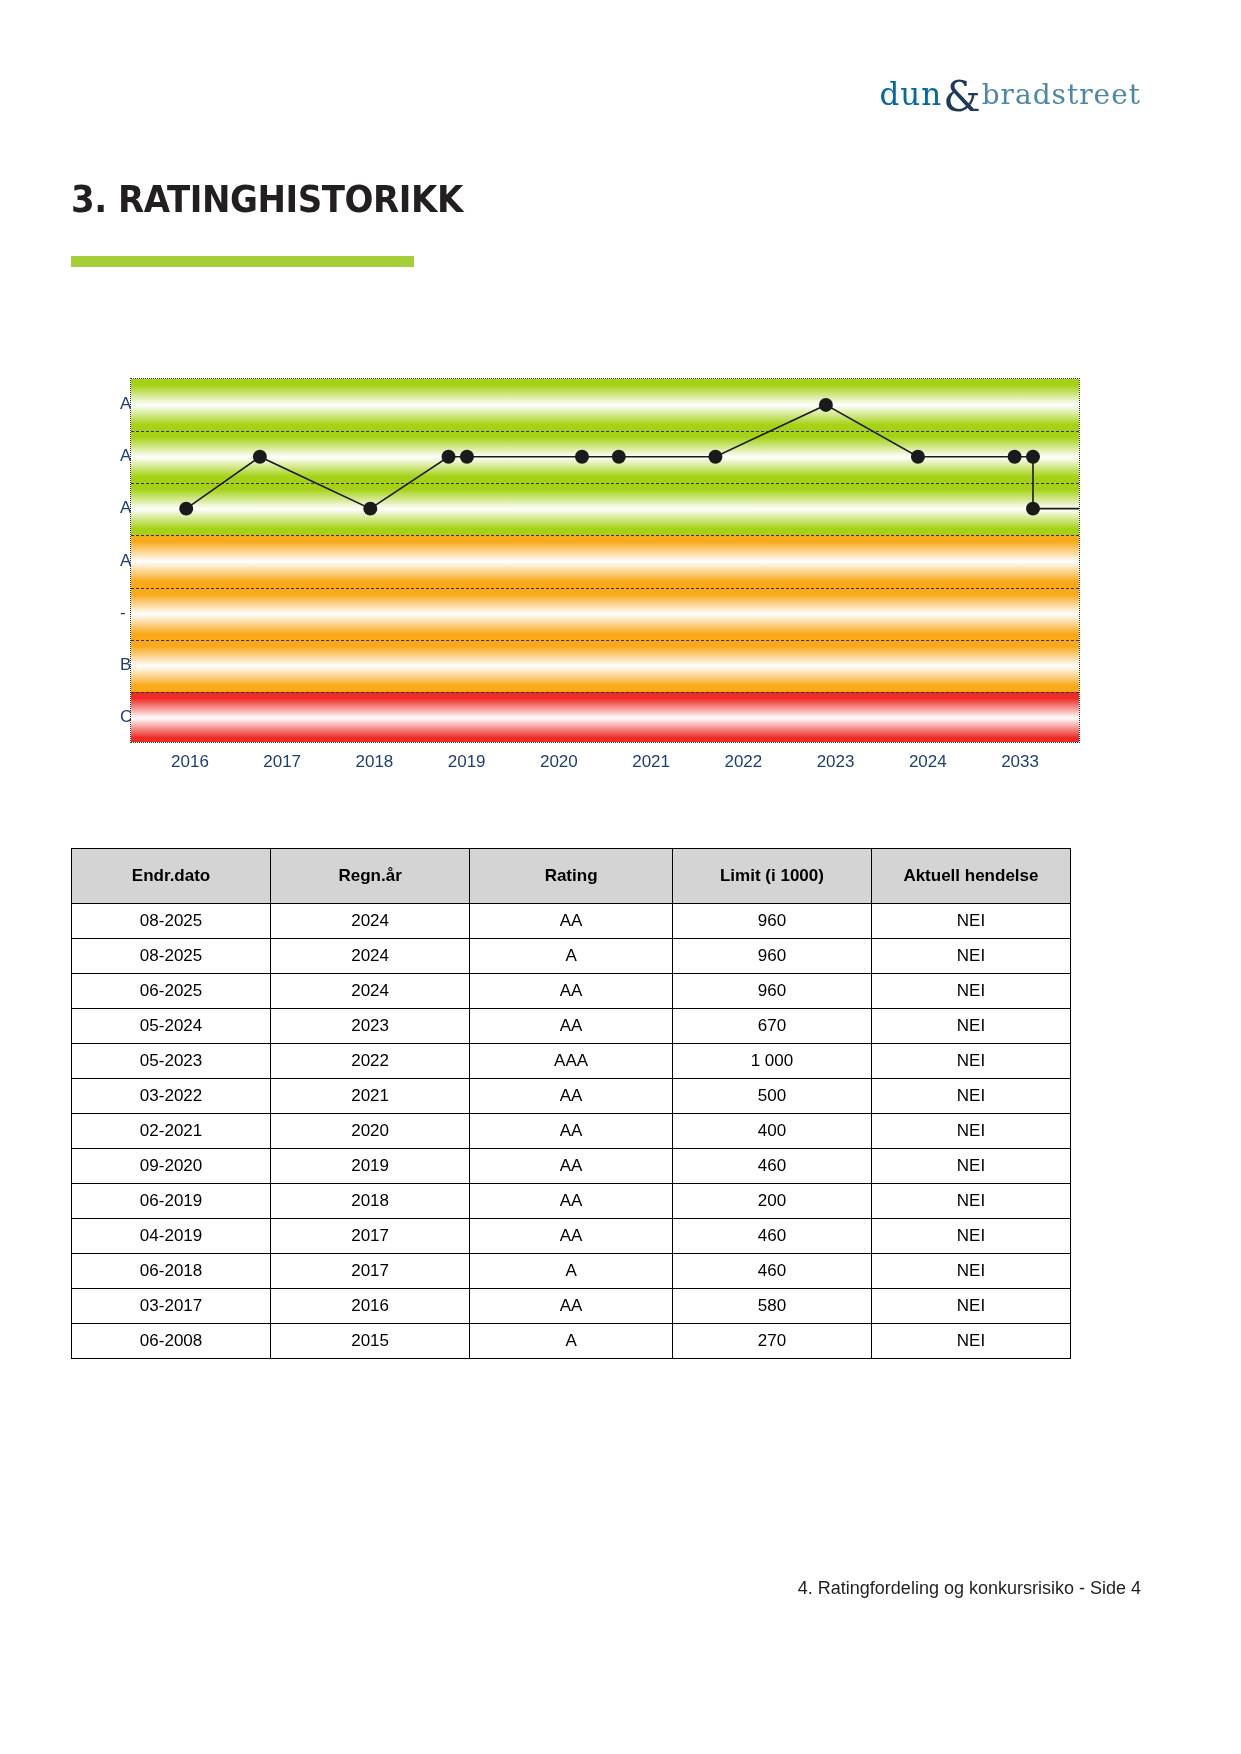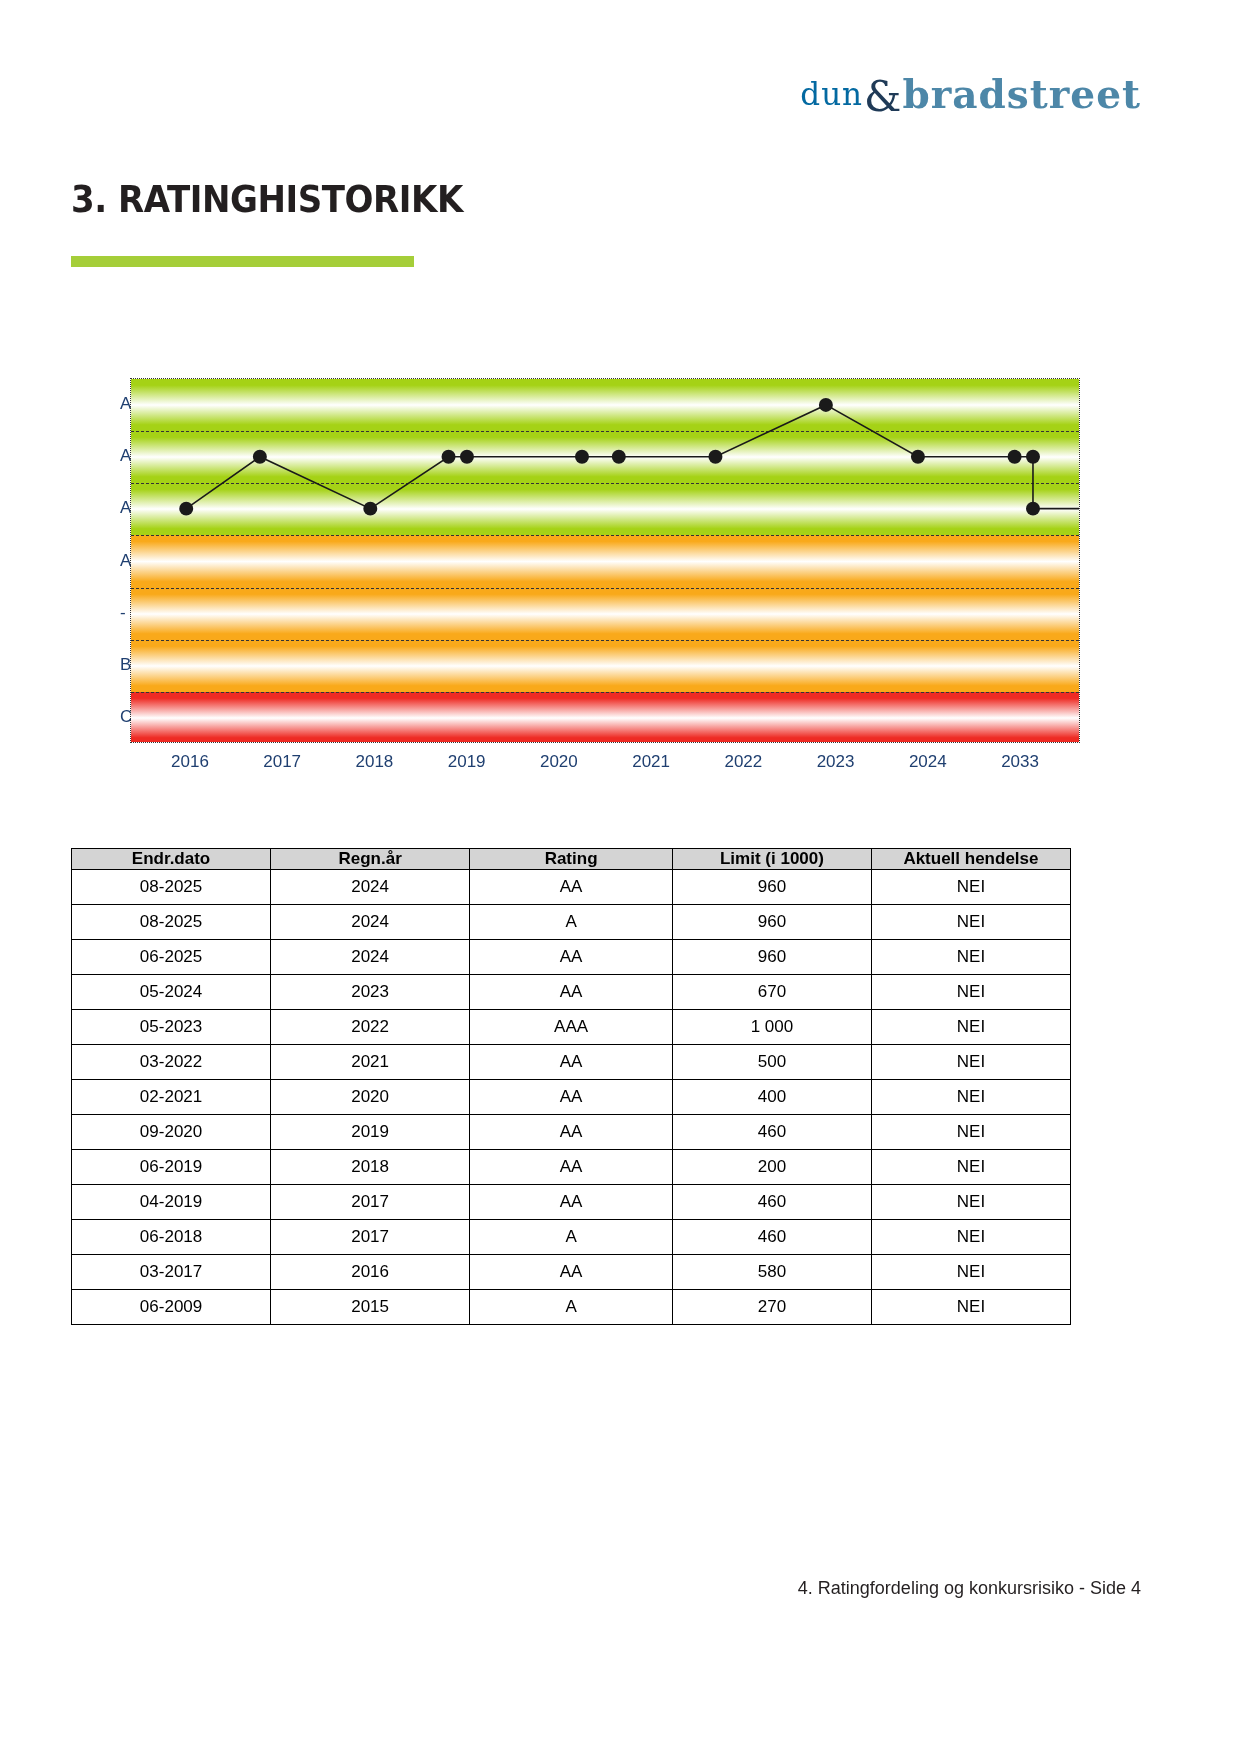--- a/index.html
+++ b/index.html
@@ -35,24 +35,24 @@
     font-size: 42px;
     color: #1f3a57;
     line-height: 1;
     position: relative;
     top: 3px;
     margin: 0 1px;
     font-weight: 400;
   }
   .logo-brad {
     font-family: "DejaVu Serif", serif;
-    font-size: 39px;
+    font-size: 28px;
     color: #4d87a8;
     letter-spacing: 1px;
-    font-weight: 700;
+    font-weight: 400;
   }
 
   
   .page-title {
     position: absolute;
     left: 71px;
     top: 178px;
     font-family: "DejaVu Sans", sans-serif;
     font-size: 37px;
     font-weight: bold;
@@ -149,21 +149,21 @@
     width: 1000px;
     border-collapse: collapse;
     font-family: "Liberation Sans", sans-serif;
   }
   .data-table th {
     background: #d4d4d4;
     border: 1px solid #000;
     font-size: 17px;
     font-weight: bold;
     color: #000;
-    padding: 0 4px;
+    padding: 17px 4px;
     text-align: center;
   }
   .data-table td {
     border: 1px solid #000;
     font-size: 17px;
     color: #000;
     padding: 7px 4px;
     text-align: center;
   }
   .col-0 { width: 200px; }
@@ -342,21 +342,21 @@
         <td class="col-4">NEI</td>
       </tr>
       <tr>
         <td class="col-0">03-2017</td>
         <td class="col-1">2016</td>
         <td class="col-2">AA</td>
         <td class="col-3">580</td>
         <td class="col-4">NEI</td>
       </tr>
       <tr>
-        <td class="col-0">06-2009</td>
+        <td class="col-0">06-2008</td>
         <td class="col-1">2015</td>
         <td class="col-2">A</td>
         <td class="col-3">270</td>
         <td class="col-4">NEI</td>
       </tr>
     </tbody>
 </table>
 
 <div class="footer">4. Ratingfordeling og konkursrisiko - Side 4</div>
 

